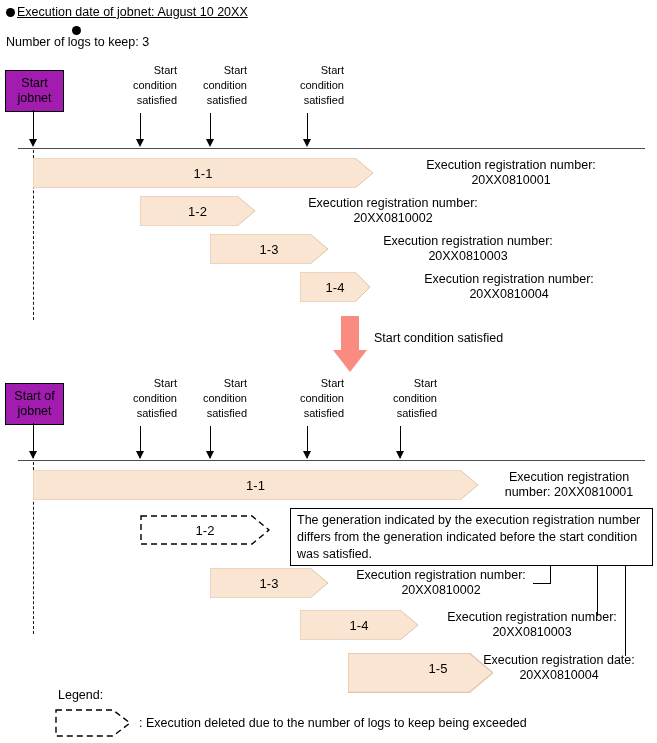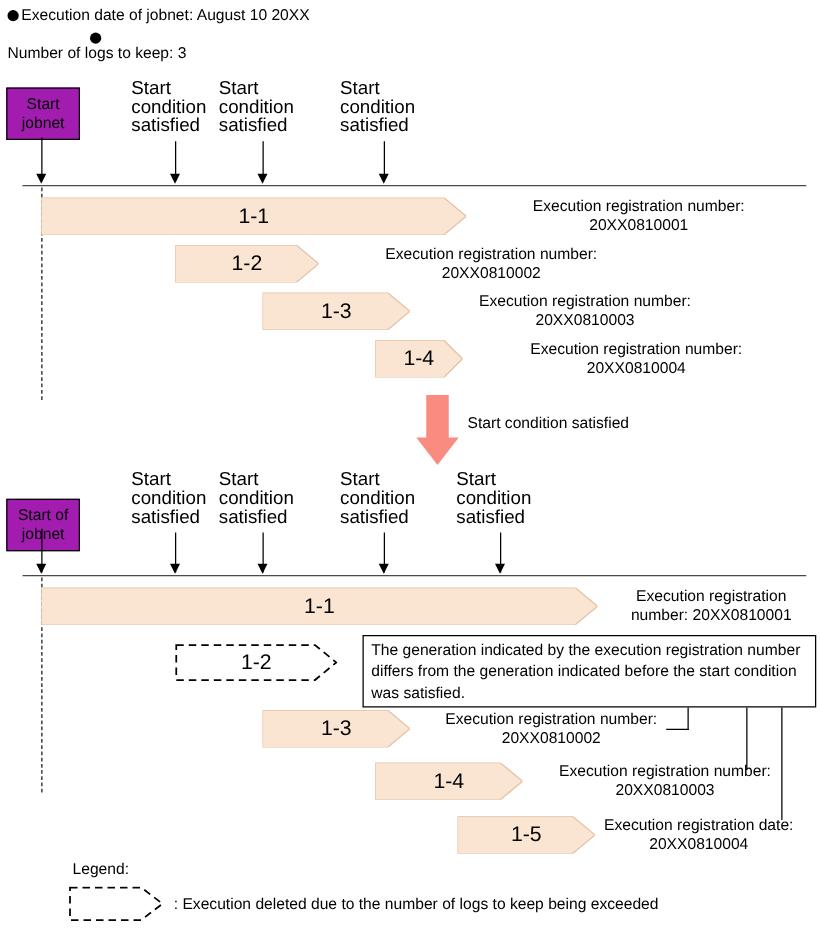--- a/index.html
+++ b/index.html
@@ -12,31 +12,31 @@
   .bullet-line{position:absolute;left:6px;font-size:12.5px;white-space:nowrap;display:flex;align-items:center;}
   .bullet-dot{display:inline-block;width:9px;height:9px;border-radius:50%;background:#000;margin-right:2px;flex:0 0 auto;}
   
   .startbox{
     position:absolute;border:1.4px solid #000;background:#a21caf;
     text-align:center;line-height:15px;font-size:12.5px;
     display:flex;flex-direction:column;justify-content:center;align-items:center;
   }
   
   .cond{
-    position:absolute;text-align:left;line-height:15px;font-size:15px;white-space:pre-line;
+    position:absolute;text-align:right;line-height:15px;font-size:11px;white-space:pre-line;
   }
   
   .timeline{position:absolute;height:0;border-top:1.6px solid #4a4a4a;}
   .tick{position:absolute;width:0;border-left:1.1px solid #000;}
   .tickhead{position:absolute;width:0;height:0;border-left:4.5px solid transparent;border-right:4.5px solid transparent;border-top:8px solid #000;}
   .vdash{position:absolute;width:0;border-left:1.6px dashed #1a1a1a;}
   
   .bar{position:absolute;height:30px;display:flex;align-items:center;justify-content:center;}
   .bar .shape{position:absolute;inset:0;}
-  .bar .lbl{position:relative;font-size:17px;z-index:2;}
+  .bar .lbl{position:relative;font-size:13px;z-index:2;}
   .bar.dashed .lbl{z-index:2;}
   
   .reglabel{position:absolute;text-align:center;line-height:15px;font-size:12.5px;white-space:pre-line;}
   
   .bigarrow{position:absolute;}
   .bigarrow .stem{position:absolute;background:#F98B80;}
   .bigarrow .head{position:absolute;width:0;height:0;border-left:17px solid transparent;border-right:17px solid transparent;border-top:22px solid #F98B80;}
   .bigarrow-label{position:absolute;font-size:12.5px;white-space:nowrap;}
   
   .callout{
@@ -45,21 +45,21 @@
   }
   .leader{position:absolute;border-left:1.2px solid #000;width:0;}
   .leader-h{position:absolute;border-top:1.2px solid #000;height:0;}
   
   .legend-title{position:absolute;font-size:12.5px;}
   .legend-text{position:absolute;font-size:12.5px;white-space:nowrap;}
 </style>
 </head>
 <body>
 
-<div class="bullet-line" style="top:5px;">
+<div class="bullet-line" style="top:5px;text-decoration:underline;">
   <span class="bullet-dot"></span>
   <span>Execution date of jobnet: August 10 20XX</span>
 </div>
 <div class="bullet-line" style="top:26px;flex-direction:column;">
   <span class="bullet-dot"></span>
   <span>Number of logs to keep: 3</span>
 </div>
 
 <div class="startbox" style="left:5px;top:70px;width:57px;height:40px;">
   <span>Start
@@ -123,21 +123,21 @@
 </div>
 <div class="reglabel" style="left:374px;top:272px;width:270px;">Execution registration number:
 20XX0810004</div>
 
 <div class="bigarrow" style="left:333px;top:316px;width:34px;height:56px;">
   <div class="stem" style="left:8px;top:0;width:18px;height:36px;"></div>
   <div class="head" style="left:0;top:34px;"></div>
 </div>
 <div class="bigarrow-label" style="left:374px;top:331px;">Start condition satisfied</div>
 
-<div class="startbox" style="left:5px;top:383px;width:57px;height:40px;margin-top:16px;">
+<div class="startbox" style="left:5px;top:383px;width:57px;height:40px;">
   <span>Start of
 jobnet</span>
 </div>
 
 <div class="cond" style="left:105px;top:376px;width:72px;">Start
 condition
 satisfied</div>
 <div class="cond" style="left:175px;top:376px;width:72px;">Start
 condition
 satisfied</div>
@@ -198,21 +198,21 @@
 
 <div class="bar" style="left:300px;top:610px;width:118px;">
   <svg class="shape" viewBox="0 0 118 30" preserveAspectRatio="none">
     <polygon points="0,0 100,0 118,15 100,30 0,30" fill="#FAE5D3" stroke="#E2C3A8" stroke-width="1"></polygon>
   </svg>
   <span class="lbl">1-4</span>
 </div>
 <div class="reglabel" style="left:424px;top:610px;width:216px;">Execution registration number:
 20XX0810003</div>
 
-<div class="bar" style="left:366px;top:653px;width:110px;">
+<div class="bar" style="left:348px;top:653px;width:110px;padding-left:35px;">
   <svg class="shape" viewBox="0 0 110 30" preserveAspectRatio="none">
     <polygon points="0,0 92,0 110,15 92,30 0,30" fill="#FAE5D3" stroke="#E2C3A8" stroke-width="1"></polygon>
   </svg>
   <span class="lbl">1-5</span>
 </div>
 <div class="reglabel" style="left:461px;top:653px;width:196px;">Execution registration date:
 20XX0810004</div>
 
 <div class="legend-title" style="left:22px;top:688px;margin-left:36px;">Legend:</div>
 <svg style="position:absolute;left:55px;top:709px;width:76px;height:28px;" viewBox="0 0 76 28">

